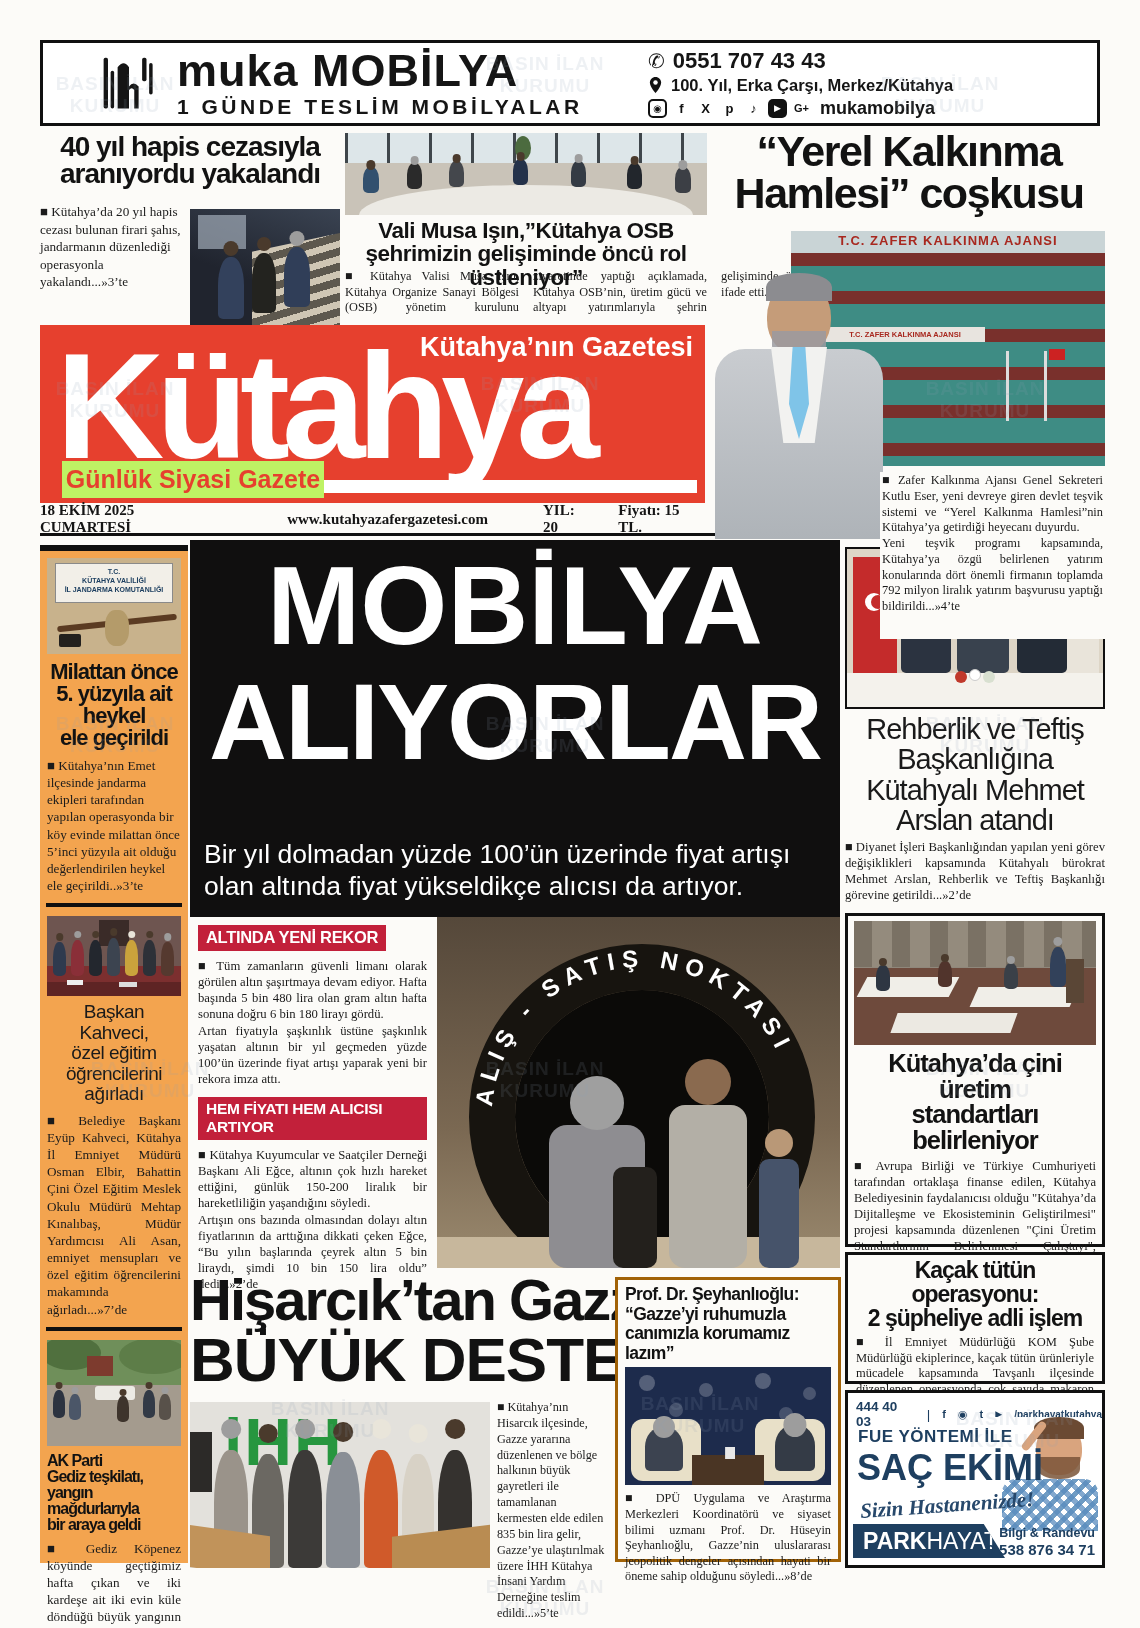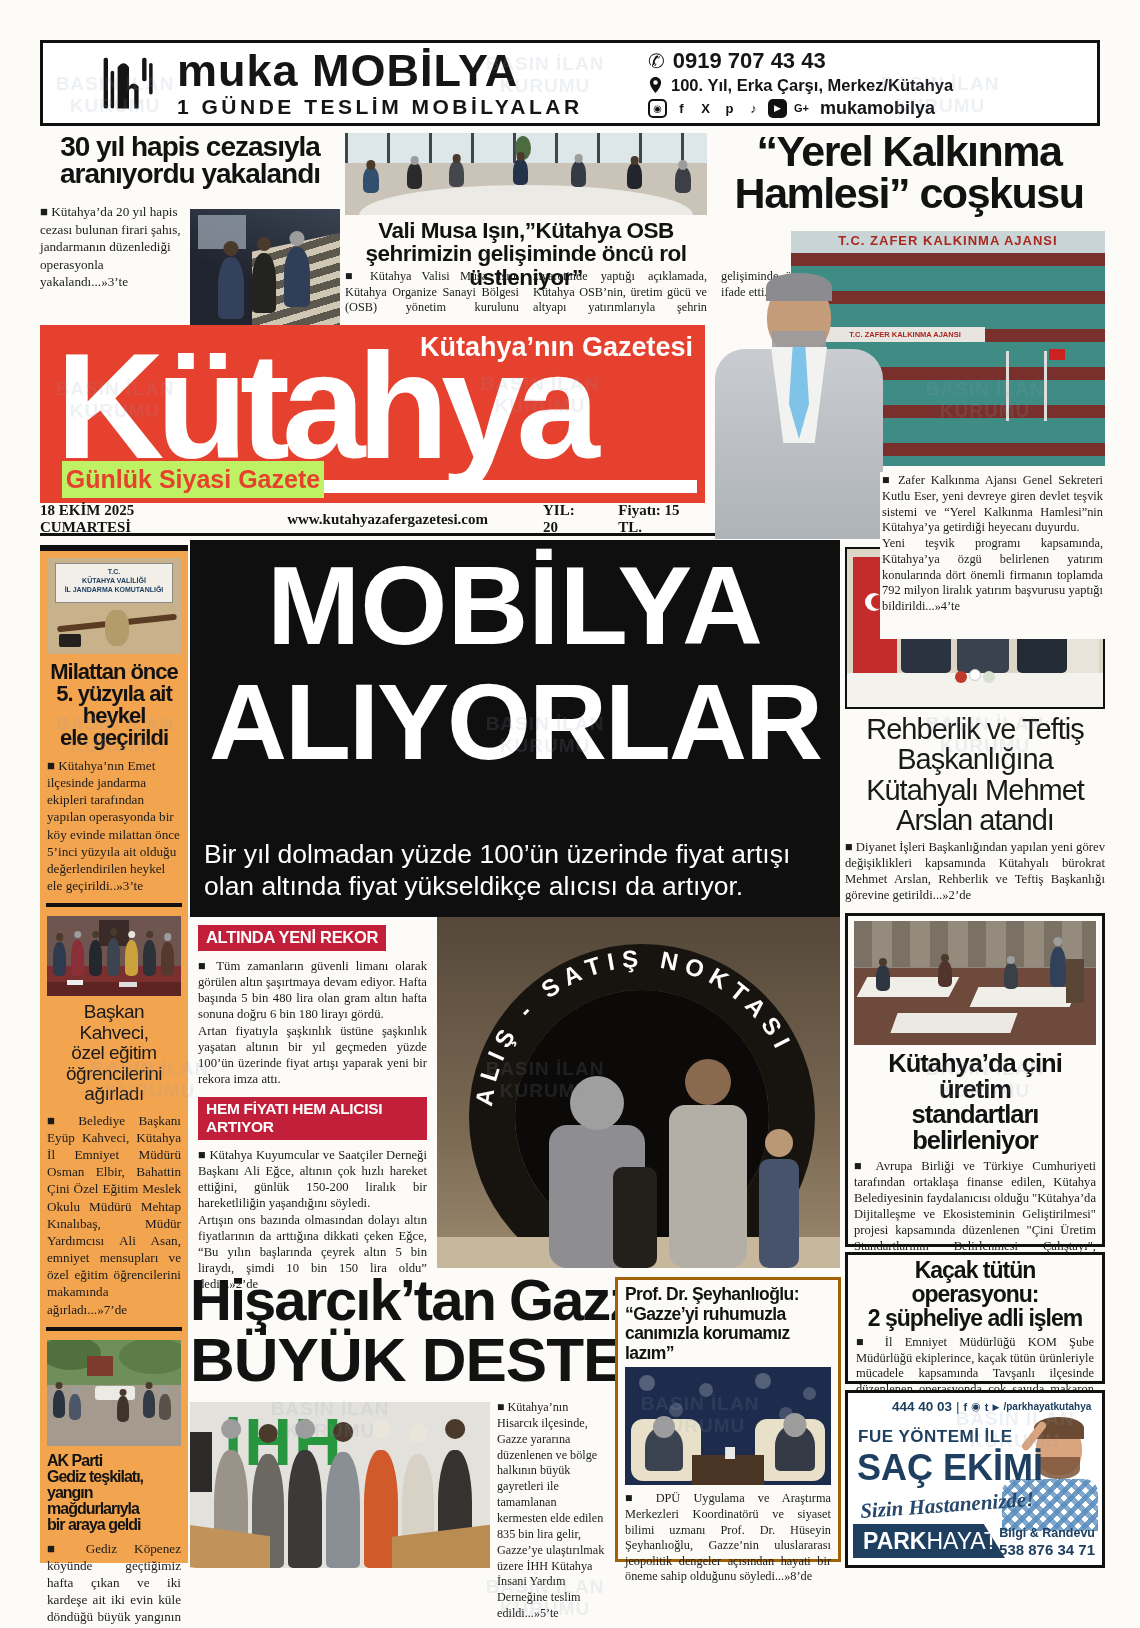--- a/index.html
+++ b/index.html
@@ -42,21 +42,21 @@
         <rect x="55" y="9" width="4" height="36" rx="2"></rect>
       </g>
     </svg>
     <div style="margin-left:20px;width:465px;">
       <div style="font-size:45px;font-weight:800;letter-spacing:1px;line-height:1;">muka MOBİLYA</div>
       <div style="font-size:21px;font-weight:800;letter-spacing:3.5px;margin-top:2px;">1 GÜNDE TESLİM MOBİLYALAR</div>
     </div>
     <div style="margin-left:6px;flex:1;">
       <div style="display:flex;align-items:center;gap:8px;">
         <span style="font-size:20px;font-weight:800;">✆</span>
-        <span style="font-size:22px;font-weight:800;">0919 707 43 43</span>
+        <span style="font-size:22px;font-weight:800;">0551 707 43 43</span>
       </div>
       <div style="display:flex;align-items:center;gap:8px;margin-top:2px;">
         <svg width="15" height="18" viewBox="0 0 24 28">
           <path d="M12 1C6.8 1 3 5 3 10c0 7 9 17 9 17s9-10 9-17c0-5-3.8-9-9-9z" fill="#111"></path>
           <circle cx="12" cy="10" r="3.6" fill="#fff"></circle>
         </svg>
         <span style="font-size:16.5px;font-weight:800;">100. Yıl, Erka Çarşı, Merkez/Kütahya</span>
       </div>
       <div style="display:flex;align-items:center;gap:5px;margin-top:3px;">
         <span class="soc" style="border:2px solid #111;font-size:10px;">◉</span>
@@ -65,21 +65,21 @@
         <span class="soc">p</span>
         <span class="soc">♪</span>
         <span class="soc" style="background:#111;color:#fff;font-size:9px;">▶</span>
         <span class="soc" style="font-size:11px;">G+</span>
         <span style="font-size:18px;font-weight:800;margin-left:4px;">mukamobilya</span>
       </div>
     </div>
   </div>
 
   <div class="abs" style="left:40px;top:133px;width:300px;height:194px;">
-    <div class="hl" style="font-size:28px;text-align:center;">30 yıl hapis cezasıyla aranıyordu yakalandı</div>
+    <div class="hl" style="font-size:28px;text-align:center;">40 yıl hapis cezasıyla aranıyordu yakalandı</div>
     <div class="body-txt" style="position:absolute;left:0;top:70px;width:146px;font-size:13.2px;line-height:1.33;text-align:left;">■ Kütahya’da 20 yıl hapis cezası bulunan firari şahıs, jandarmanın düzenlediği operasyonla yakalandı...»3’te</div>
     <div class="photo" style="left:150px;top:76px;width:150px;height:118px;background:linear-gradient(200deg,#3a4352,#20242e 60%);">
       <div class="abs" style="left:8px;top:6px;width:48px;height:34px;background:#aab6c2;opacity:.65;"></div>
       <div class="abs" style="right:-12px;bottom:-6px;width:100px;height:92px;transform:skewY(-12deg);
            background:repeating-linear-gradient(175deg,#cfc6b4 0 7px,#5d584e 7px 15px);"></div>
       <div class="person ph-dark" style="left:28px;bottom:8px;width:26px;height:62px;background:#33415c;"></div>
       <div class="person ph-dark" style="left:62px;bottom:14px;width:24px;height:60px;background:#23231f;"></div>
       <div class="person ph-grey" style="left:94px;bottom:20px;width:26px;height:60px;background:#303e58;"></div>
     </div>
   </div>
@@ -289,21 +289,21 @@
     <div class="body-txt" style="margin-top:6px;font-size:12.6px;">■ Avrupa Birliği ve Türkiye Cumhuriyeti tarafından ortaklaşa finanse edilen, Kütahya Belediyesinin faydalanıcısı olduğu "Kütahya’da Dijitalleşme ve Ekosisteminin Geliştirilmesi" projesi kapsamında düzenlenen "Çini Üretim Standartlarının Belirlenmesi Çalıştayı", Kütahya Belediye Başkanı Eyüp Kahveci’nin katılımıyla gerçekleştirildi...»7’de</div>
   </div>
 
   <div class="abs" style="left:845px;top:1252px;width:260px;height:132px;border:3px solid #101010;background:#fcfbf8;padding:4px 8px;">
     <div class="hl" style="font-size:23px;text-align:center;white-space:pre-line;line-height:1.04;">Kaçak tütün operasyonu:
 2 şüpheliye adli işlem</div>
     <div class="body-txt" style="margin-top:4px;font-size:12.5px;">■ İl Emniyet Müdürlüğü KOM Şube Müdürlüğü ekiplerince, kaçak tütün ürünleriyle mücadele kapsamında Tavşanlı ilçesinde düzenlenen operasyonda çok sayıda makaron ve kıyılmış tütün ele geçirildi...»3’te</div>
   </div>
 
   <div class="abs" style="left:845px;top:1390px;width:260px;height:178px;border:3px solid #101010;background:#fff;">
-    <div class="abs navy" style="left:8px;top:6px;font-size:13.5px;font-weight:800;display:flex;align-items:center;gap:4px;margin-left:36px;">
+    <div class="abs navy" style="left:8px;top:6px;font-size:13.5px;font-weight:800;display:flex;align-items:center;gap:12px;">
       <span>444 40 03</span>
       <span style="font-weight:400;">|</span>
       <span style="font-size:11px;">f</span>
       <span style="font-size:11px;">◉</span>
       <span style="font-size:11px;">t</span>
       <span style="font-size:9px;">▶</span>
       <span style="font-size:10px;font-weight:600;">/parkhayatkutahya</span>
     </div>
     <div class="photo" style="right:2px;top:24px;width:106px;height:114px;background:#fff;">
       <div class="abs" style="right:18px;top:6px;width:46px;height:52px;background:#d9a47e;border-radius:48% 48% 44% 44%;"></div>

